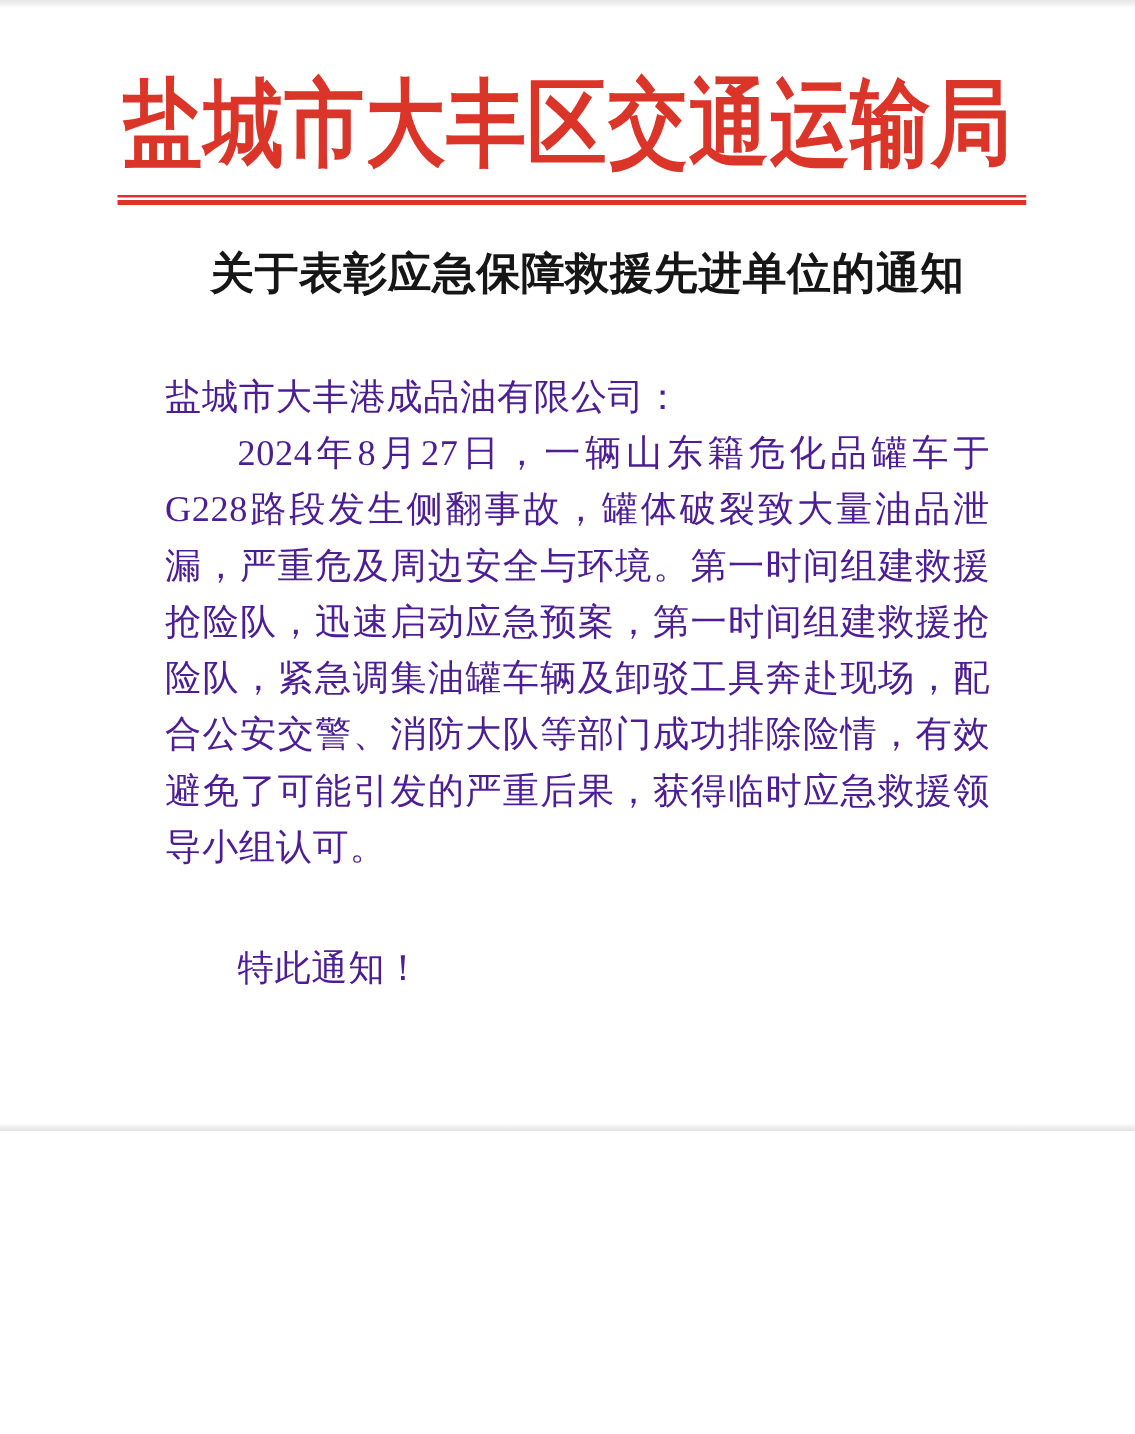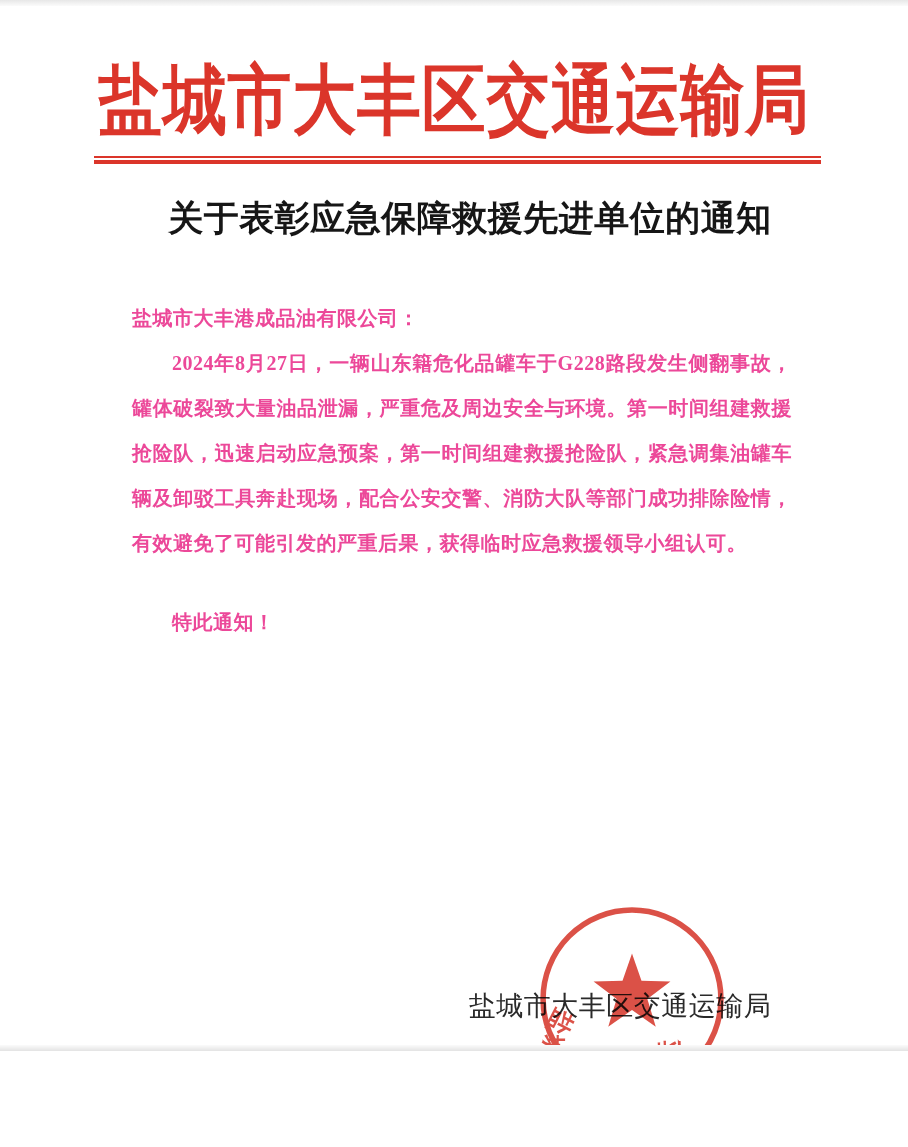--- a/index.html
+++ b/index.html
@@ -1,19 +1,19 @@
 <!DOCTYPE html>
 <html><head>
 <meta charset="utf-8">
 <style>
   * { margin:0; padding:0; box-sizing:border-box; }
   html,body { background:#ffffff; }
   .page {
     position:relative;
-    width:908px; height:1051px;
+    width:908px; height:905px;
     margin:0 auto;
     background:#ffffff;
     overflow:hidden;
     font-family:"Liberation Serif","DejaVu Serif",serif;
   }
   .scan-edge-top {
     position:absolute; top:0; left:0; width:100%; height:6px;
     background:linear-gradient(#e7e7e7,#fbfbfb);
   }
   .scan-edge-bottom {
@@ -37,30 +37,29 @@
   .header-rule .thick{ height:4px; background:#db352a; }
   .doc-title {
     position:absolute; top:194px; left:16px; width:100%;
     text-align:center;
     font-size:35px; line-height:50px; font-weight:700;
     color:#161616;
     letter-spacing:0.5px;
   }
   .doc-body {
     position:absolute; top:296px; left:132px; width:660px;
-    font-size:20px; line-height:45px;
-    color:#ec4899;
+    font-size:29px; line-height:45px;
+    color:#4c1d95;
     text-align:justify;
     text-justify:inter-character;
     letter-spacing:0.5px;
-    font-weight:bold;
   }
   .doc-body p { margin:0; }
   .doc-body p.indent { text-indent:2em; }
-  .doc-body p.closing { text-indent:2em; margin-top:34px; }
+  .doc-body p.closing { text-indent:2em; margin-top:52px; }
   .sign-block {
     position:absolute; top:988px; left:448px; width:344px;
     text-align:center; color:#2a2a2a;
   }
   .sign-name { font-size:27px; line-height:36px; letter-spacing:0.5px; white-space:nowrap; }
   .sign-date { font-size:26px; line-height:36px; margin-top:27px; white-space:nowrap; }
   .footer-rule {
     position:absolute; top:1076px; left:93px; width:729px;
   }
   .footer-rule .thick{ height:4px; background:#db352a; }

